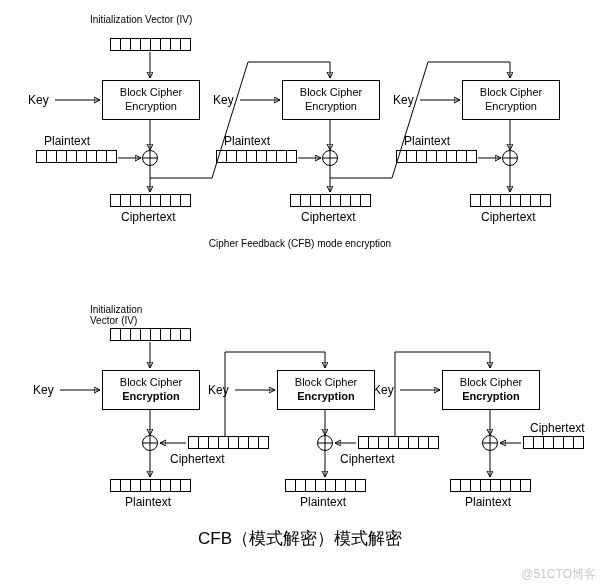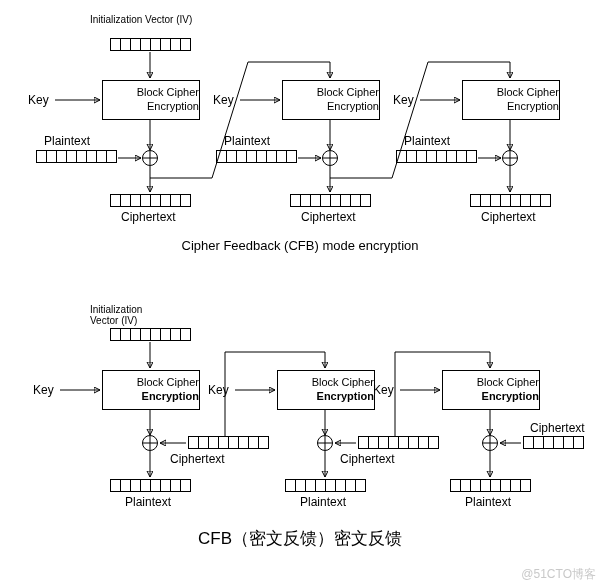--- a/index.html
+++ b/index.html
@@ -18,41 +18,41 @@
   }
   .iv-label { position:absolute; font-size:10px; }
   .cells {
     position:absolute; display:flex; border:1px solid #000;
   }
   .cells span {
     width:9px; height:11px; border-right:1px solid #000;
   }
   .cells span:last-child { border-right:none; }
   .box {
-    position:absolute; border:1px solid #000; text-align:right;
+    position:absolute; border:1px solid #000; text-align:center;
     background:#fff; font-size:11px; line-height:1.25;
     display:flex; flex-direction:column; justify-content:center;
   }
   .box.bold .enc { font-weight:bold; }
   .lbl { position:absolute; font-size:12px; }
   .xor {
     position:absolute; width:14px; height:14px; border:1px solid #000;
     border-radius:50%;
   }
   .xor::before, .xor::after {
     content:""; position:absolute; background:#000;
   }
   .xor::before { left:50%; top:0; width:1px; height:100%; transform:translateX(-0.5px); }
   .xor::after  { top:50%; left:0; height:1px; width:100%; transform:translateY(-0.5px); }
 
   svg.wires { position:absolute; left:0; top:0; }
   svg.wires line, svg.wires path { stroke:#000; stroke-width:1; fill:none; }
 
   .caption { text-align:center; width:600px; }
-  .caption .en { font-size:13px; }
+  .caption .en { font-size:10px; }
   .caption .zh { font-size:17px; margin-top:2px; }
 
   .watermark {
     position:absolute; right:4px; bottom:2px; font-size:12px; color:#c9c9c9;
   }
 </style>
 </head>
 <body>
 
 <div class="diagram" id="enc" style="height:250px;">
@@ -309,16 +309,16 @@
       <span></span>
       <span></span>
       <span></span>
       <span></span>
       <span></span>
     </div>
   <div class="lbl" style="left:465px; top:205px;">Plaintext</div>
 </div>
 
 <div class="caption" style="position:absolute; top:525px;">
-  <div class="zh">CFB（密文反馈）密文反馈</div>
+  <div class="zh">CFB（模式解密）模式解密</div>
 </div>
 
 <div class="watermark">@51CTO博客</div>
 
 </body></html>

